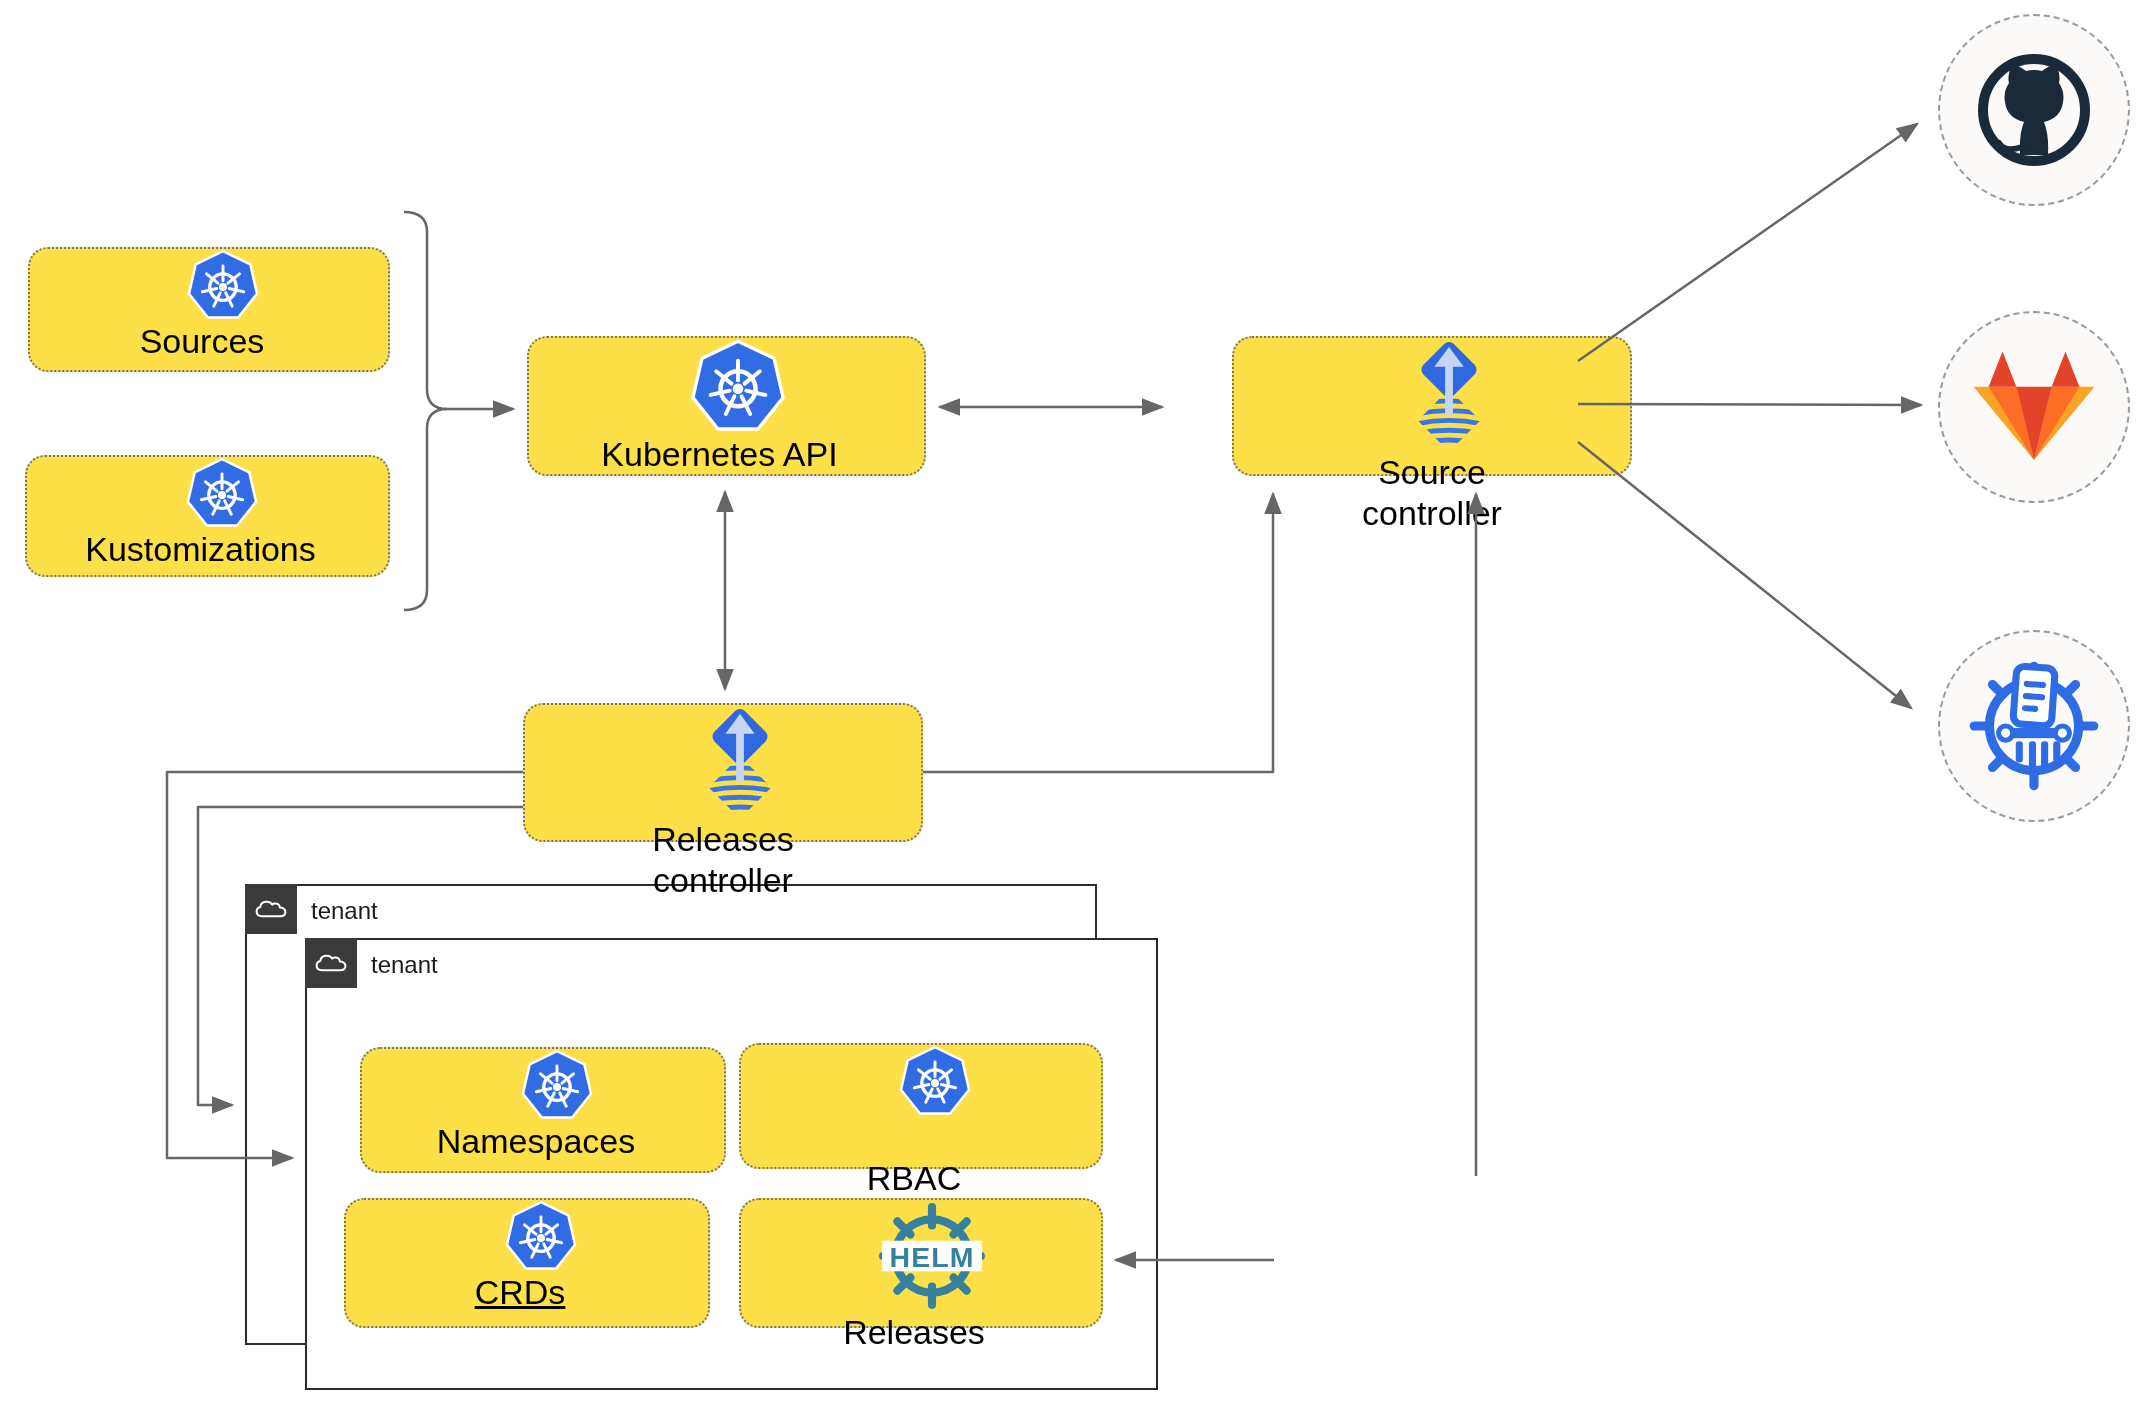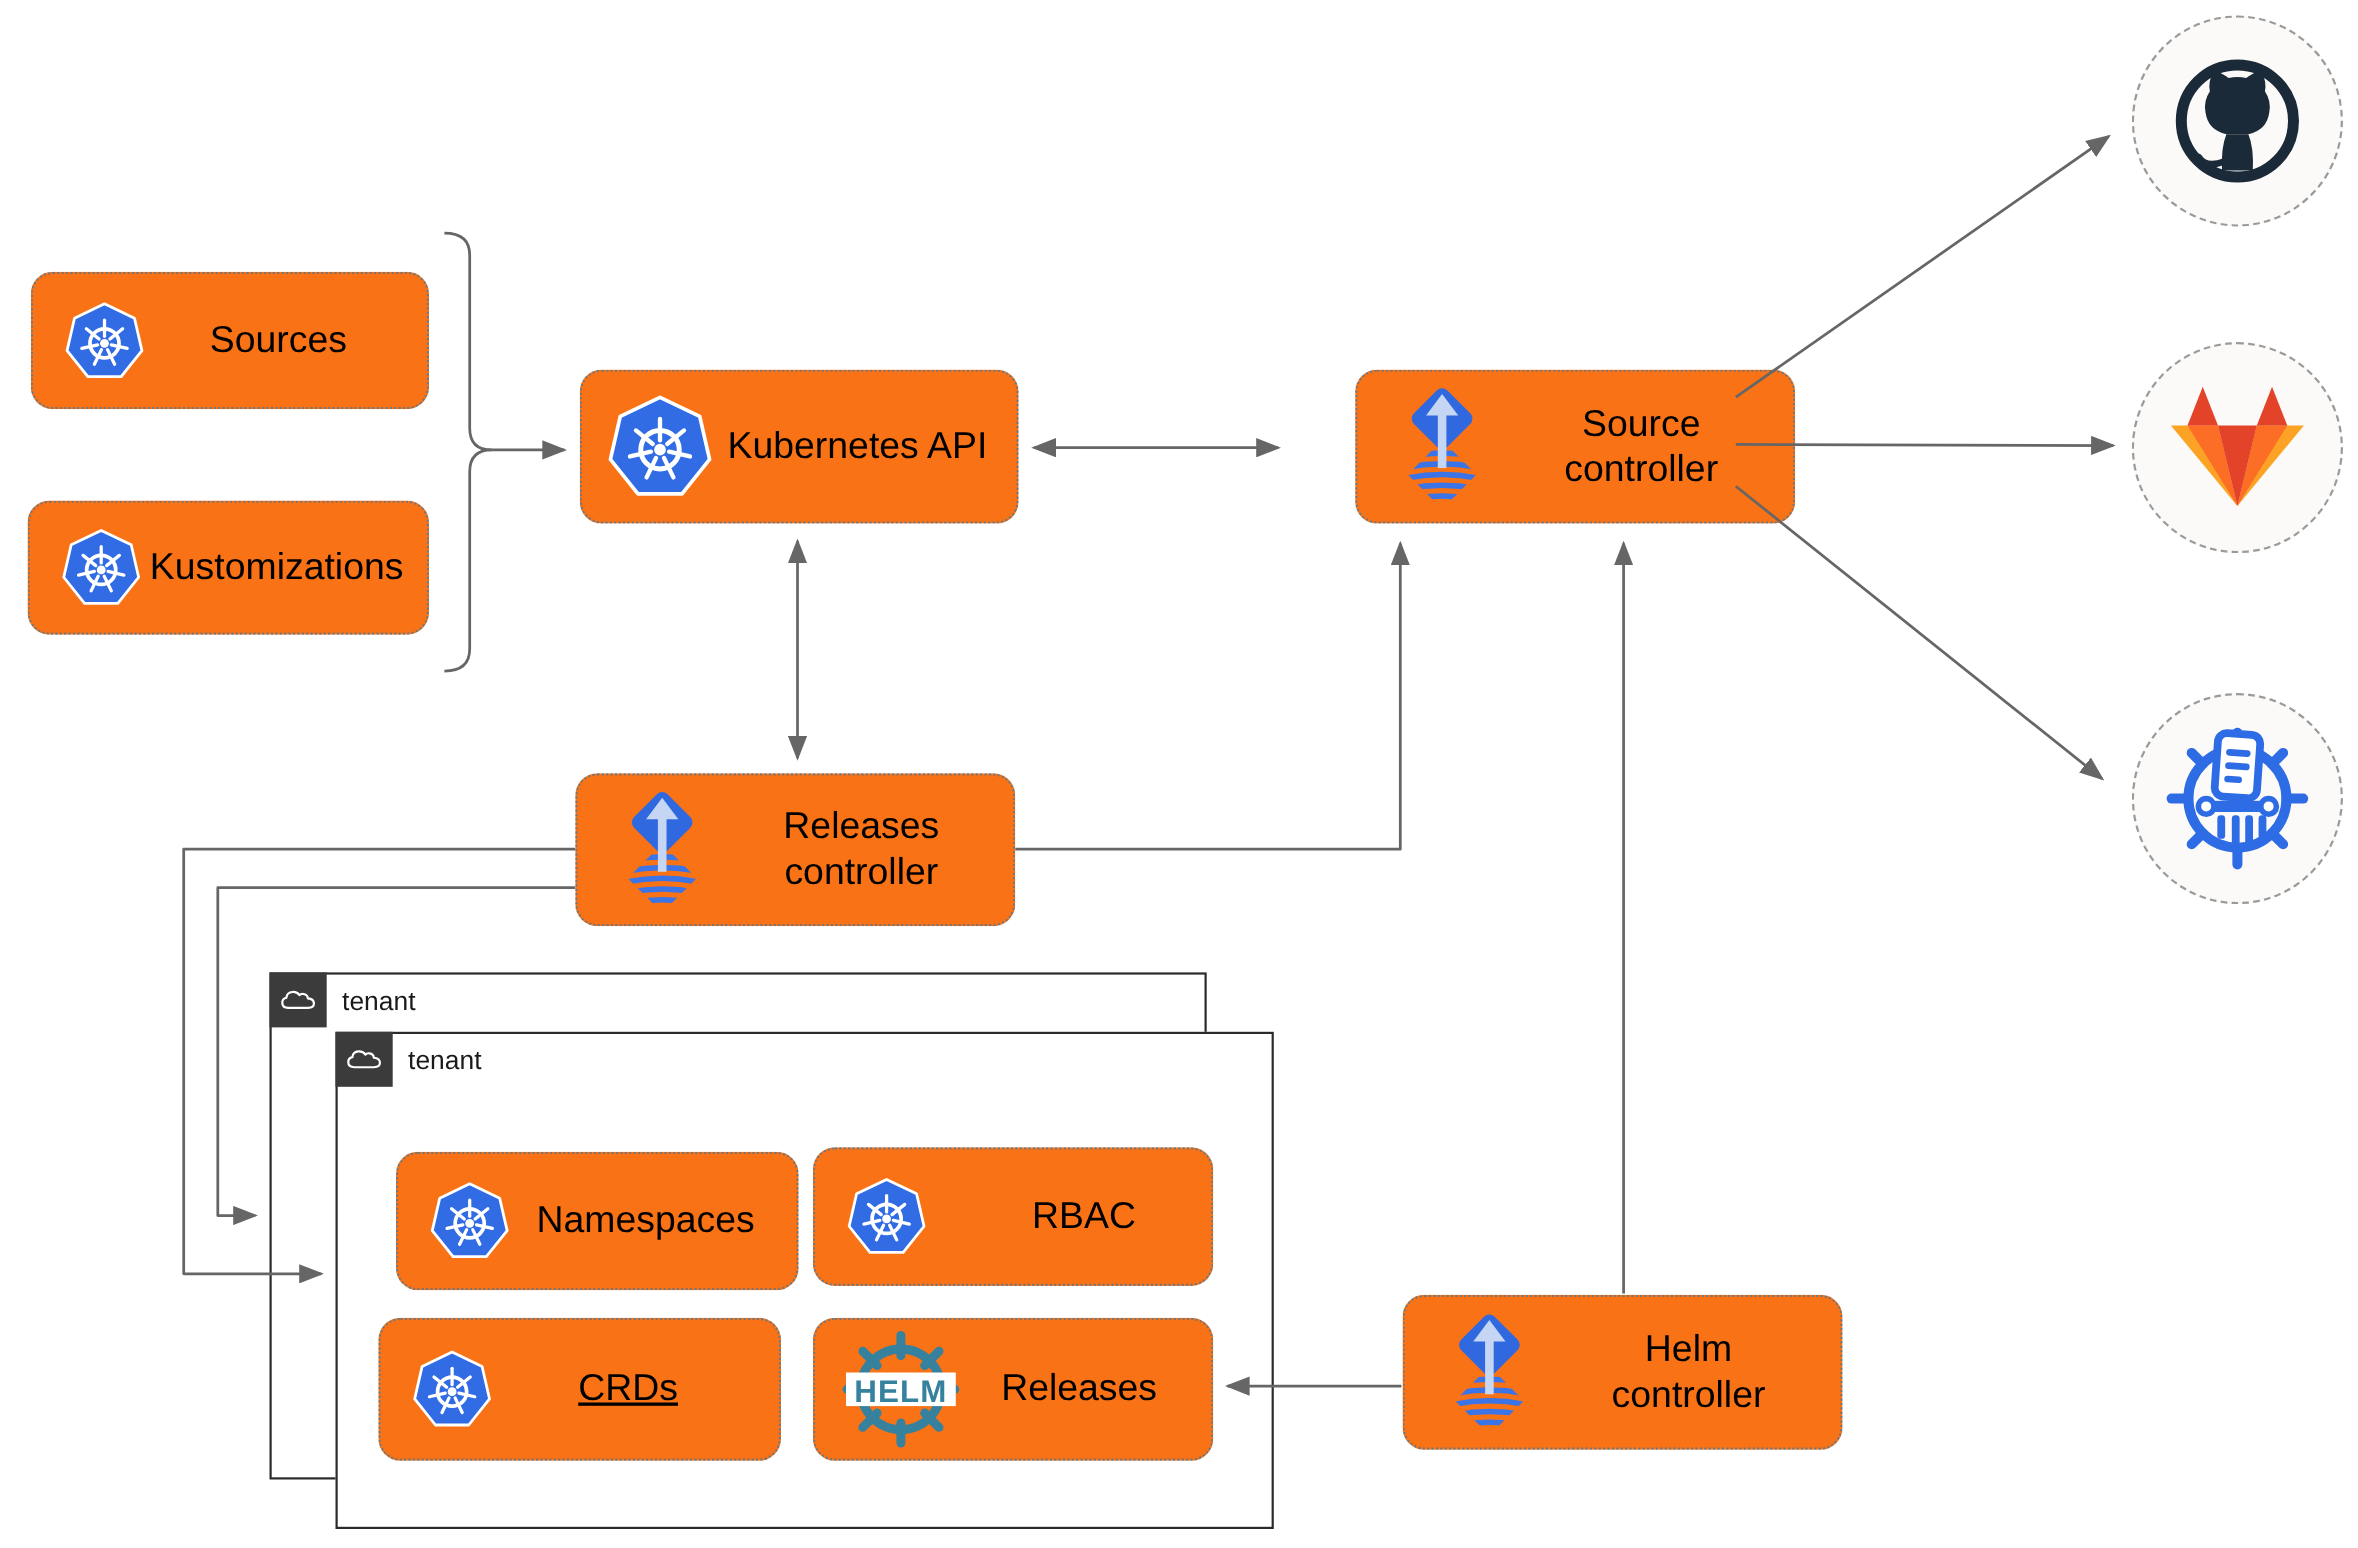--- a/index.html
+++ b/index.html
@@ -2,22 +2,22 @@
 <html><head>
 <meta charset="utf-8">
 <style>
   html,body{margin:0;padding:0;background:#ffffff;}
   .canvas{
     position:relative;width:2144px;height:1407px;background:#ffffff;
     font-family:"Liberation Sans",sans-serif;color:#000;overflow:hidden;
   }
   
   .node{
-    position:absolute;background:#f97316;border:2px dotted #767676;border-radius:20px;
-    display:flex;align-items:center;box-sizing:border-box;
+    position:absolute;background:#fde047;border:2px dotted #767676;border-radius:20px;
+    display:flex;align-items:center;box-sizing:border-box;flex-direction:column;
   }
   .node .icon{flex:0 0 auto;margin-left:28px;display:flex;align-items:center;}
   .node .lbl{flex:1;text-align:center;font-size:34px;line-height:1.22;margin-right:14px;}
   .flux .lbl{max-width:218px;margin:0 auto;}
   
   .circle{
     position:absolute;width:192px;height:192px;border-radius:50%;
     background:#fbfaf8;border:2px dashed #9a9a9a;box-sizing:border-box;
     display:flex;align-items:center;justify-content:center;
   }
@@ -196,28 +196,20 @@
 
   <div class="node flux z3" style="left:523px;top:703px;width:400px;height:139px;">
     <span class="icon" style="margin-left:34px;">
         <svg width="86" height="114">
           <use href="#sym-flux"></use>
         </svg>
       </span>
     <span class="lbl">Releases controller</span>
   </div>
 
-  <div class="node flux z3" style="left:1275px;top:1177px;width:400px;height:141px;">
-    <span class="icon" style="margin-left:34px;">
-        <svg width="86" height="114">
-          <use href="#sym-flux"></use>
-        </svg>
-      </span>
-    <span class="lbl">Helm controller</span>
-  </div>
 
   <div class="node z3" style="left:360px;top:1047px;width:366px;height:126px;">
     <span class="icon">
         <svg width="74" height="72">
           <use href="#sym-k8s"></use>
         </svg>
       </span>
     <span class="lbl">Namespaces</span>
   </div>
   <div class="node z3" style="left:739px;top:1043px;width:364px;height:126px;gap:41px;">

